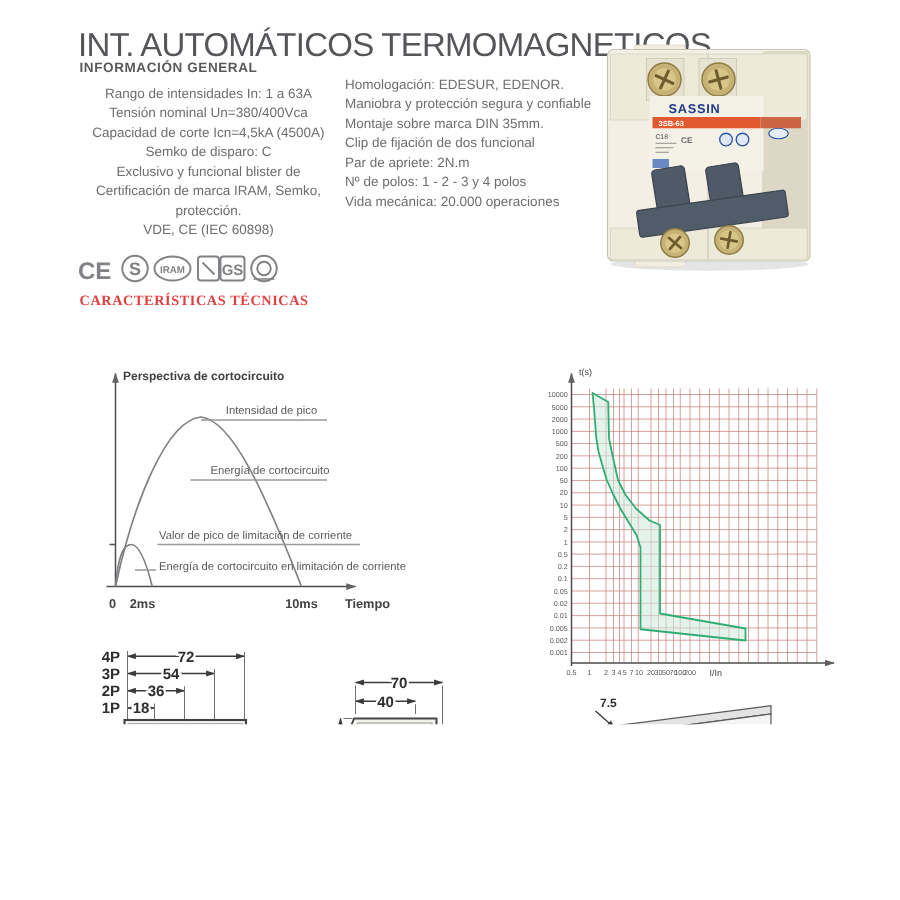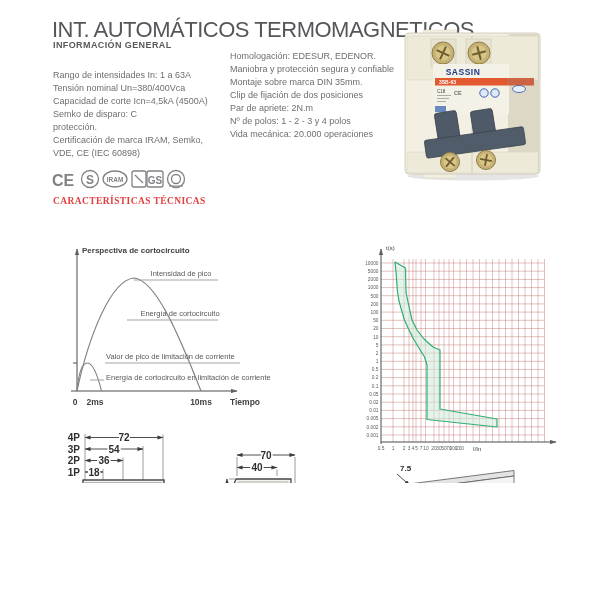--- a/index.html
+++ b/index.html
@@ -2,21 +2,21 @@
 <html><head>
 <meta charset="utf-8">
 <style>
   html,body{margin:0;padding:0;background:#fff;}
   .page{position:relative;width:600px;height:483px;background:#fff;overflow:hidden;
         font-family:"Liberation Sans",sans-serif;color:#6d6e71;}
   .abs{position:absolute;}
   .title{left:52px;top:2px;font-size:22px;letter-spacing:-0.5px;color:#55565a;font-weight:normal;}
   .info-heading{left:53px;top:40px;font-size:9px;font-weight:bold;color:#58595b;letter-spacing:0.4px;}
   .speccol{font-size:9px;line-height:13px;color:#6d6e71;}
-  .col-left{left:53px;top:69px;width:172px;}
+  .col-left{left:53px;top:56px;width:172px;text-align:center;}
   .col-right{left:230px;top:50px;width:180px;}
   .tech-heading{left:53px;top:196px;font-size:9.5px;font-weight:bold;color:#e04140;letter-spacing:0.4px;font-family:Liberation Serif, serif;}
   svg{display:block;}
   svg text{font-family:"Liberation Sans",sans-serif;}
   .gridline{stroke:#c5837c;stroke-width:0.5;fill:none;}
   .axis{stroke:#4c4d50;stroke-width:1;fill:none;}
   .tick{font-size:4.8px;fill:#5a5b5e;}
   .diag{stroke:#7e8083;stroke-width:1.1;fill:none;}
   .thin{stroke:#97999c;stroke-width:0.9;fill:none;}
   .dlabel{font-size:7.5px;fill:#58595b;}
@@ -48,30 +48,31 @@
 <div class="page">
 
   <h1 class="abs title">INT. AUTOMÁTICOS TERMOMAGNETICOS</h1>
   <div class="abs info-heading">INFORMACIÓN GENERAL</div>
 
   <div class="abs speccol col-left">
     <div>Rango de intensidades In: 1 a 63A</div>
     <div>Tensión nominal Un=380/400Vca</div>
     <div>Capacidad de corte Icn=4,5kA (4500A)</div>
     <div>Semko de disparo: C</div>
+    <div>Exclusivo y funcional blister de</div>
+    <div>Certificación de marca IRAM, Semko,</div>
     <div>protección.</div>
-    <div>Certificación de marca IRAM, Semko,</div>
     <div>VDE, CE (IEC 60898)</div>
   </div>
 
   <div class="abs speccol col-right">
     <div>Homologación: EDESUR, EDENOR.</div>
     <div>Maniobra y protección segura y confiable</div>
     <div>Montaje sobre marca DIN 35mm.</div>
-    <div>Clip de fijación de dos posiciones</div>
+    <div>Clip de fijación de dos funcional</div>
     <div>Par de apriete: 2N.m</div>
     <div>Nº de polos: 1 - 2 - 3 y 4 polos</div>
     <div>Vida mecánica: 20.000 operaciones</div>
   </div>
 
   <svg class="abs" style="left:395px;top:28px;" width="160" height="154" viewBox="0 0 160 154">
     <ellipse cx="78" cy="148" rx="66" ry="4.5" fill="rgba(0,0,0,0.10)"></ellipse>
     <rect x="28" y="2" width="34" height="8" rx="2" fill="#f1eee1" stroke="#d8d3c2" stroke-width="0.5"></rect>
     <rect x="28" y="142" width="34" height="8" rx="2" fill="#f1eee1" stroke="#d8d3c2" stroke-width="0.5"></rect>
     <rect x="10" y="5" width="135" height="141" rx="4" fill="#f3efe2" stroke="#c9c4b2" stroke-width="0.8"></rect>

